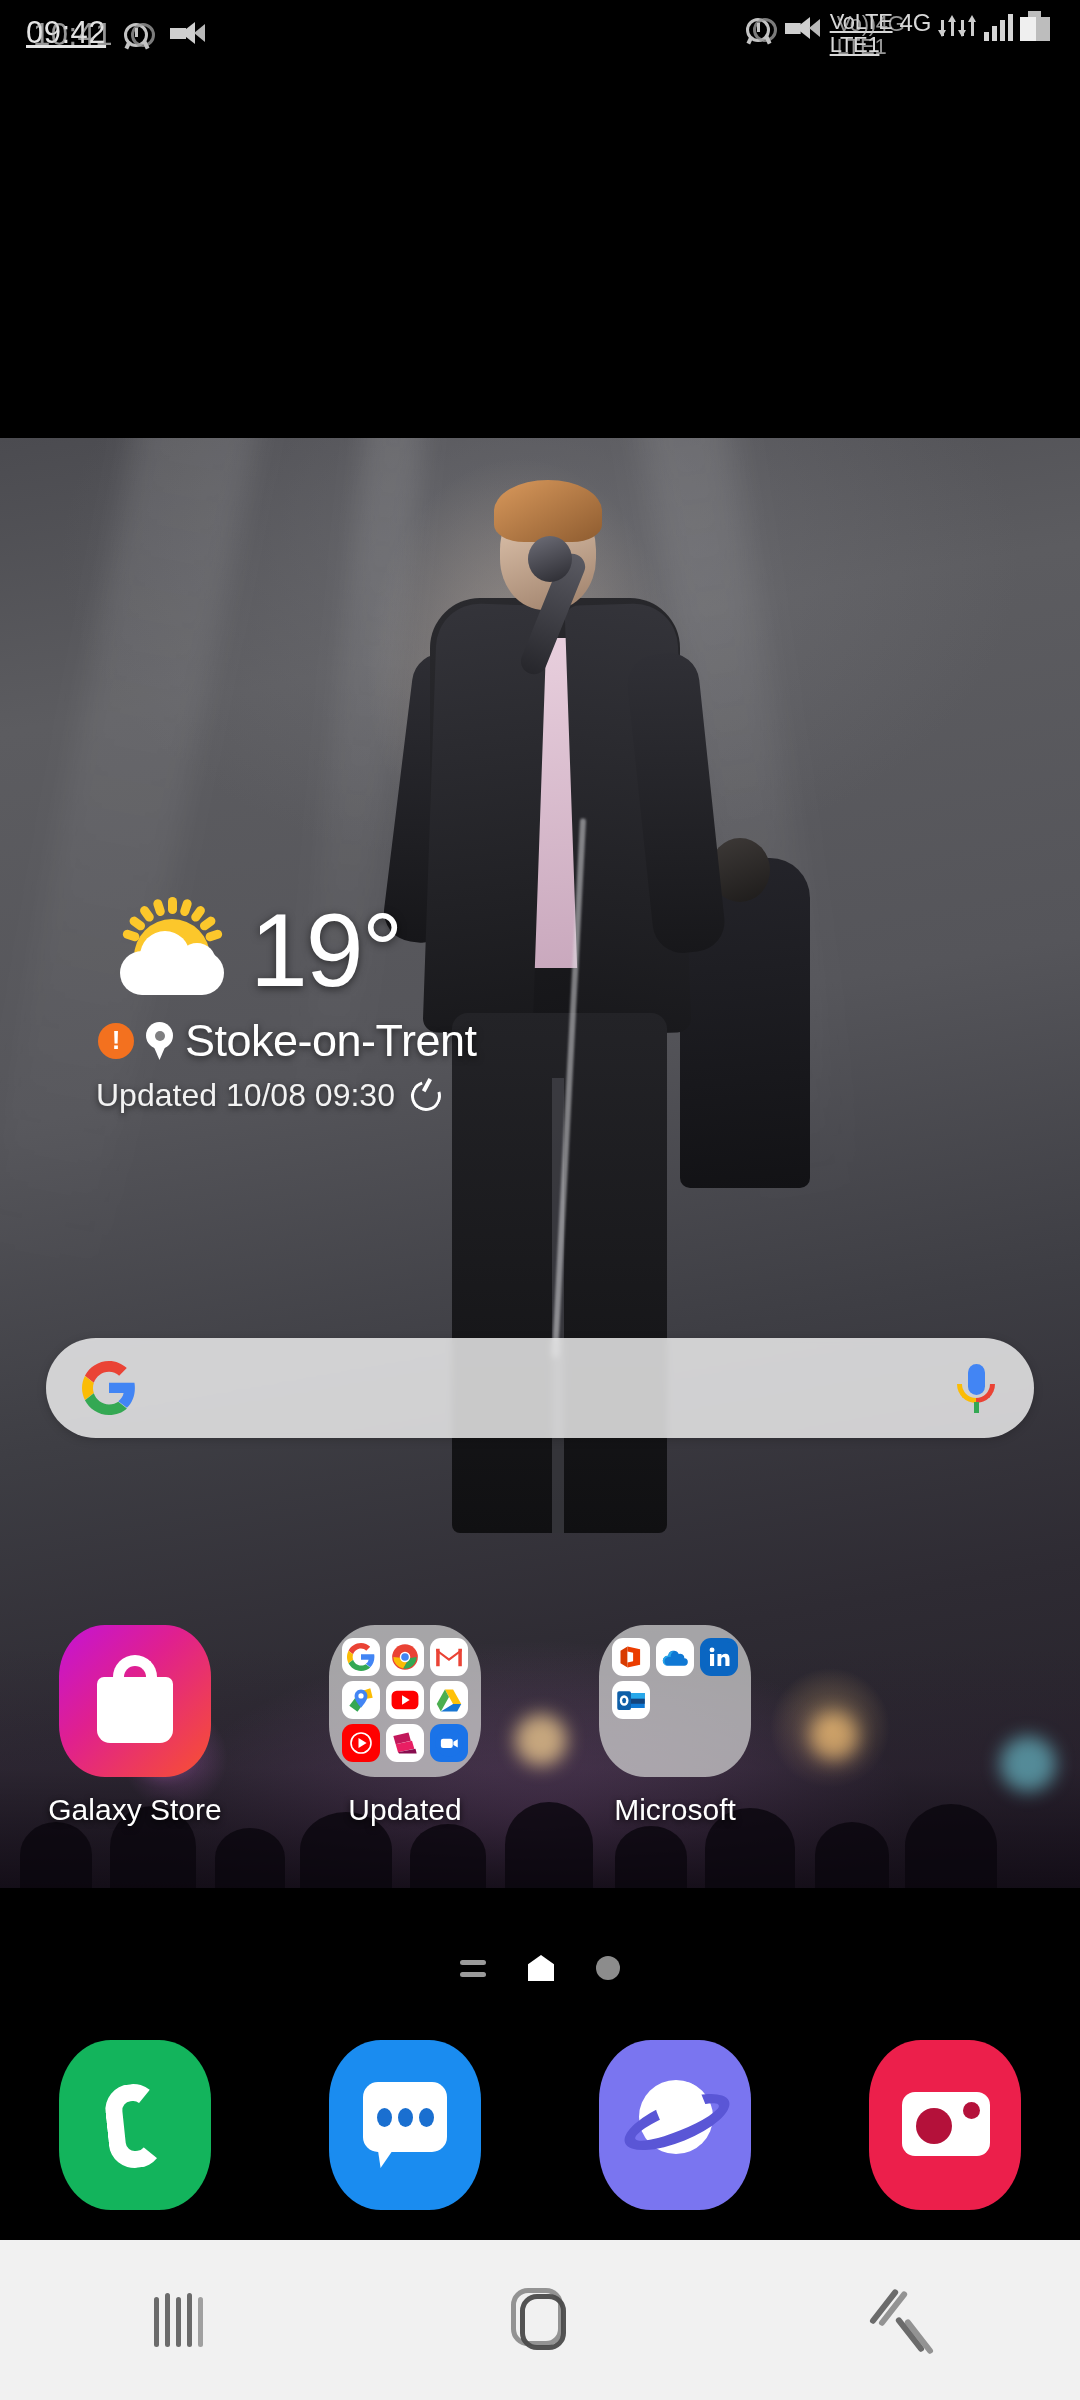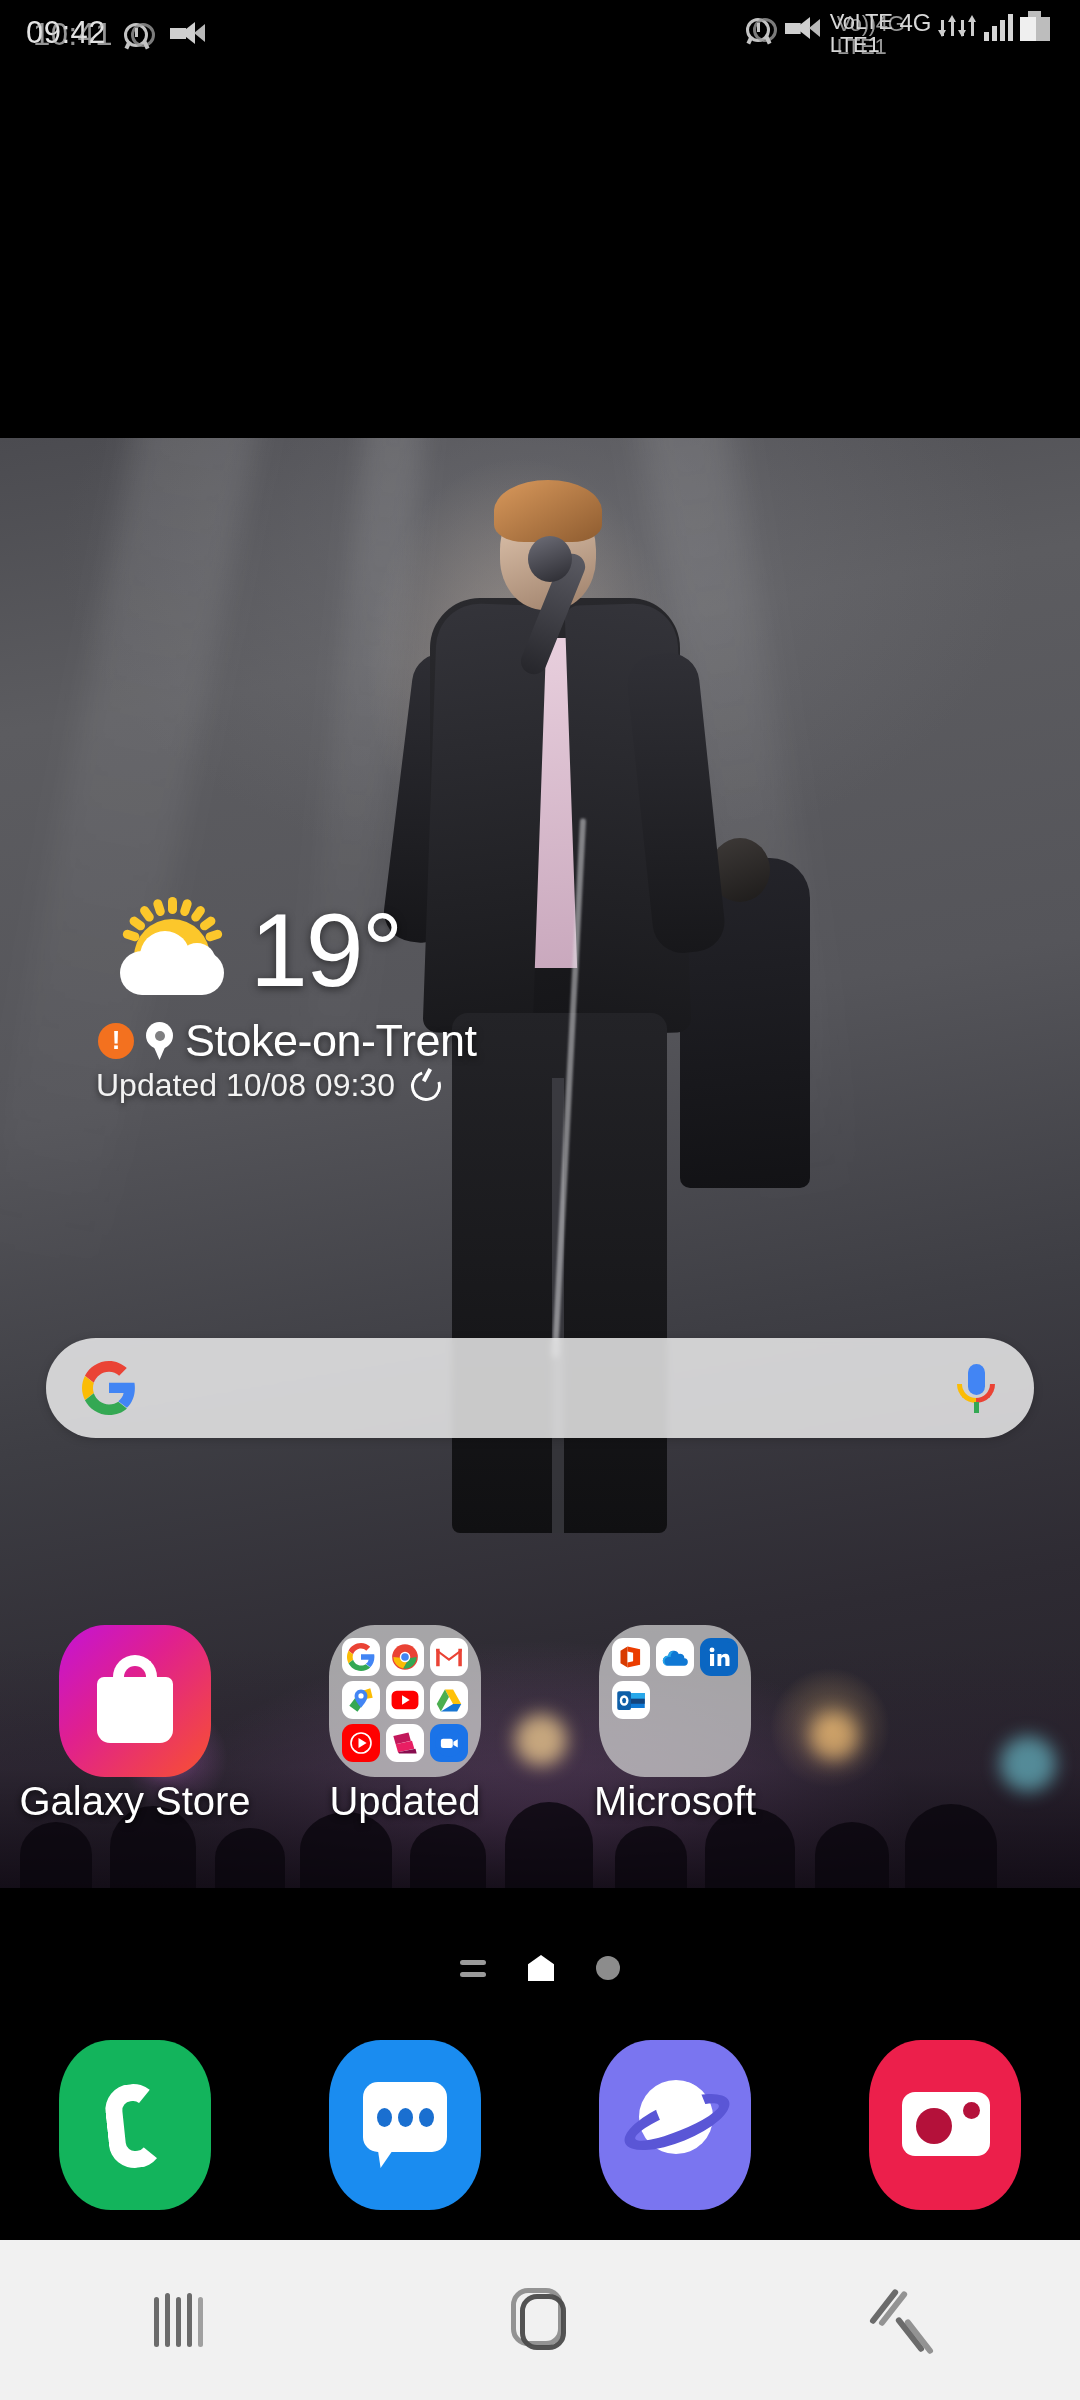--- a/index.html
+++ b/index.html
@@ -10,21 +10,21 @@
   }
 
   
   #status-bar{
     position:absolute; left:0; top:0; width:1080px; height:66px;
     background:#000; display:flex; align-items:center;
     padding:0 26px; z-index:30;
   }
   .sb-left{ display:flex; align-items:center; gap:14px; }
   .sb-right{ margin-left:auto; display:flex; align-items:flex-start; gap:7px; }
-  .ghost{ position:relative; }
+  .ghost{ position:relative;text-decoration:underline; }
   .ghost::after{
     content:attr(data-ghost); position:absolute; left:7px; top:2px;
     color:#c9c9c9; opacity:.75; white-space:nowrap;
   }
   #sb-time{
     font-size:31px; color:#e4e4e4; letter-spacing:.5px; font-weight:400;
   }
   .sb-ico{ width:34px; height:34px; position:relative; display:inline-block; }
 
   
@@ -152,21 +152,21 @@
     display:flex; align-items:center; justify-content:center;
     font-size:26px; font-weight:700; color:#fff; line-height:1; padding-bottom:3px;}
   #pin-icon{ width:27px; height:38px; position:relative;}
   .pin-top{ position:absolute; left:0; top:0; width:27px; height:27px; background:#fff; border-radius:50%;}
   .pin-tip{ position:absolute; left:4px; top:16px; width:19px; height:22px; background:#fff;
     clip-path:polygon(0 0,100% 0,50% 100%);}
   .pin-hole{ position:absolute; left:8.5px; top:8.5px; width:10px; height:10px;
     background:#7e7e80; border-radius:50%;}
   #city{ font-size:45px; font-weight:400; letter-spacing:-.5px;
     text-shadow:0 2px 7px rgba(0,0,0,.6);}
-  #upd-row{ display:flex; align-items:center; gap:14px; margin-left:4px;}
+  #upd-row{ display:flex; align-items:center; gap:14px; margin-top:10px; margin-left:4px;}
   #updated{ font-size:32px; font-weight:400; color:#f2f2f2;
     text-shadow:0 2px 6px rgba(0,0,0,.6);}
   #refresh-icon{ width:34px; height:34px; position:relative;}
   .rf-c{ position:absolute; inset:2px; border:3.5px solid #fff; border-radius:50%;
     border-top-color:transparent; transform:rotate(28deg);}
   .rf-a{ position:absolute; left:16px; top:-1px; width:3.5px; height:14px;
     background:#fff; transform:rotate(28deg);}
 
   
   #search-bar{
@@ -187,21 +187,21 @@
   .mic-arcR{ position:absolute; left:22px; top:22px; width:19px; height:19px;
     border:5px solid #ea4335; border-radius:0 0 19px 0; border-top:none; border-left:none;}
   .mic-stem{ position:absolute; left:20px; top:40px; width:5px; height:11px; background:#34a853;}
 
   
   #apps-row{ position:absolute; left:0; top:1625px; width:1080px; z-index:12;
     display:flex;}
   .app-cell{ width:270px; display:flex; flex-direction:column; align-items:center;}
   .app-icon{ width:152px; height:152px; position:relative;}
   .squircle{ border-radius:46px/52px; }
-  .app-label{ margin-top:2px; font-size:40px; color:#fff; text-shadow:0 2px 6px rgba(0,0,0,.85);}
+  .app-label{ margin-top:16px; font-size:30px; color:#fff; text-shadow:0 2px 6px rgba(0,0,0,.85);}
 
   
   #galaxy-store-icon{ background:linear-gradient(135deg,#c313d6 0%,#e0208e 42%,#f8512f 100%);}
   .bag{ position:absolute; left:38px; top:52px; width:76px; height:66px; background:#fff;
     border-radius:7px 7px 13px 13px;}
   .bag-h{ position:absolute; left:54px; top:30px; width:44px; height:40px;
     border:11px solid #fff; border-bottom:none; border-radius:22px 22px 0 0;}
 
   
   #play-store-icon{ background:#fff;}

